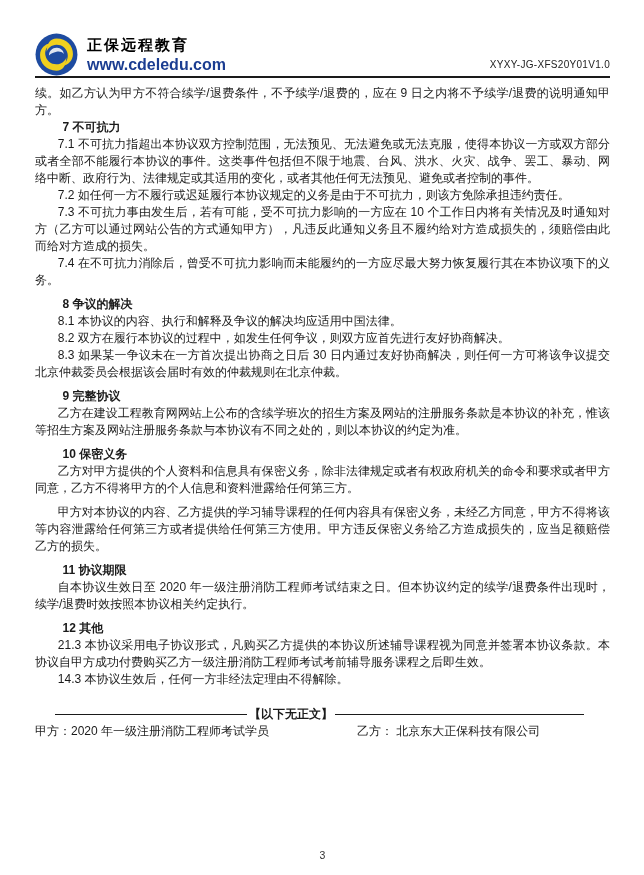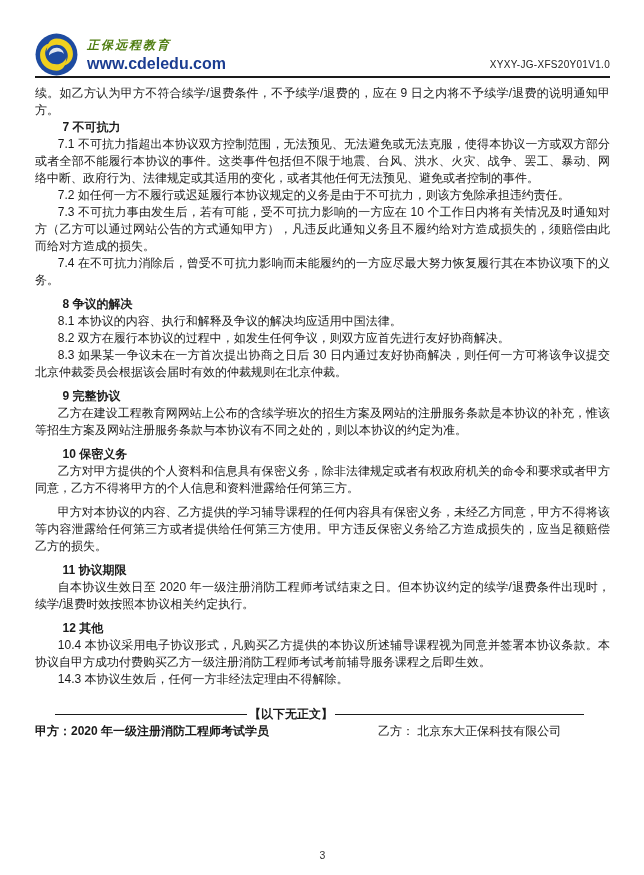--- a/index.html
+++ b/index.html
@@ -16,23 +16,22 @@
   }
   
   .doc-header {
     padding-top: 28px;
     display: flex; justify-content: space-between; align-items: flex-end;
     height: 76px;
   }
   .logo { display: flex; align-items: center; gap: 9px; }
   .logo-icon { width: 43px; height: 43px; display: block; }
   .logo-text .brand {
-    font-size: 12px; font-weight: bold; letter-spacing: 2px;
-    color: #4d7c0f;
-    font-style: italic;
+    font-size: 15px; font-weight: bold; letter-spacing: 2px;
+    color: #000000;
   }
   .logo-text .site {
     font-size: 16px; font-weight: bold; color: #1b3d91; margin-top: 1px;
   }
   .doc-code {
     font-size: 10px; color: #222; margin-bottom: 6px;
     letter-spacing: 0.3px;
   }
   .header-rule { border: none; border-top: 2px solid #1a1a1a; width: 100%; }
   
@@ -55,22 +54,22 @@
     display: flex; align-items: center;
     font-size: 12px; line-height: 17px; font-weight: bold;
   }
   .dash-line { border-top: 1.5px solid #1a1a1a; height: 0; }
   .dash-line.left  { width: 192px; margin-left: 20px; }
   .dash-line.right { flex: 1 1 auto; margin-right: 26px; }
   .marker-text { padding: 0 2px; white-space: nowrap; }
   .signature-row {
     display: flex; font-size: 12px; line-height: 17px; margin-top: 0;
   }
-  .signature-row .party-a { flex: 0 0 56%; font-weight: bold; }
-  .signature-row .party-b { flex: 1; margin-left: 21px; }
+  .signature-row .party-a { flex: 0 0 56%; }
+  .signature-row .party-b { flex: 1; }
   
   .doc-footer { margin-top: auto; padding-bottom: 14px; text-align: center; }
   .page-number { font-size: 10.5px; color: #333; }
 </style>
 </head>
 <body>
 
 <div class="page">
 
   <header class="doc-header">
@@ -130,21 +129,21 @@
       <p class="spaced">甲方对本协议的内容、乙方提供的学习辅导课程的任何内容具有保密义务，未经乙方同意，甲方不得将该等内容泄露给任何第三方或者提供给任何第三方使用。甲方违反保密义务给乙方造成损失的，应当足额赔偿乙方的损失。</p>
     </section>
 
     <section>
       <h2>11 协议期限</h2>
       <p>自本协议生效日至 2020 年一级注册消防工程师考试结束之日。但本协议约定的续学/退费条件出现时，续学/退费时效按照本协议相关约定执行。</p>
     </section>
 
     <section>
       <h2>12 其他</h2>
-      <p>10.4 本协议采用电子协议形式，凡购买乙方提供的本协议所述辅导课程视为同意并签署本协议条款。本协议自甲方成功付费购买乙方一级注册消防工程师考试考前辅导服务课程之后即生效。</p>
+      <p>21.3 本协议采用电子协议形式，凡购买乙方提供的本协议所述辅导课程视为同意并签署本协议条款。本协议自甲方成功付费购买乙方一级注册消防工程师考试考前辅导服务课程之后即生效。</p>
       <p>14.3 本协议生效后，任何一方非经法定理由不得解除。</p>
     </section>
 
     <div class="end-marker-row">
       <span class="dash-line left"></span>
       <span class="marker-text">【以下无正文】</span>
       <span class="dash-line right"></span>
     </div>
 
     <div class="signature-row">

